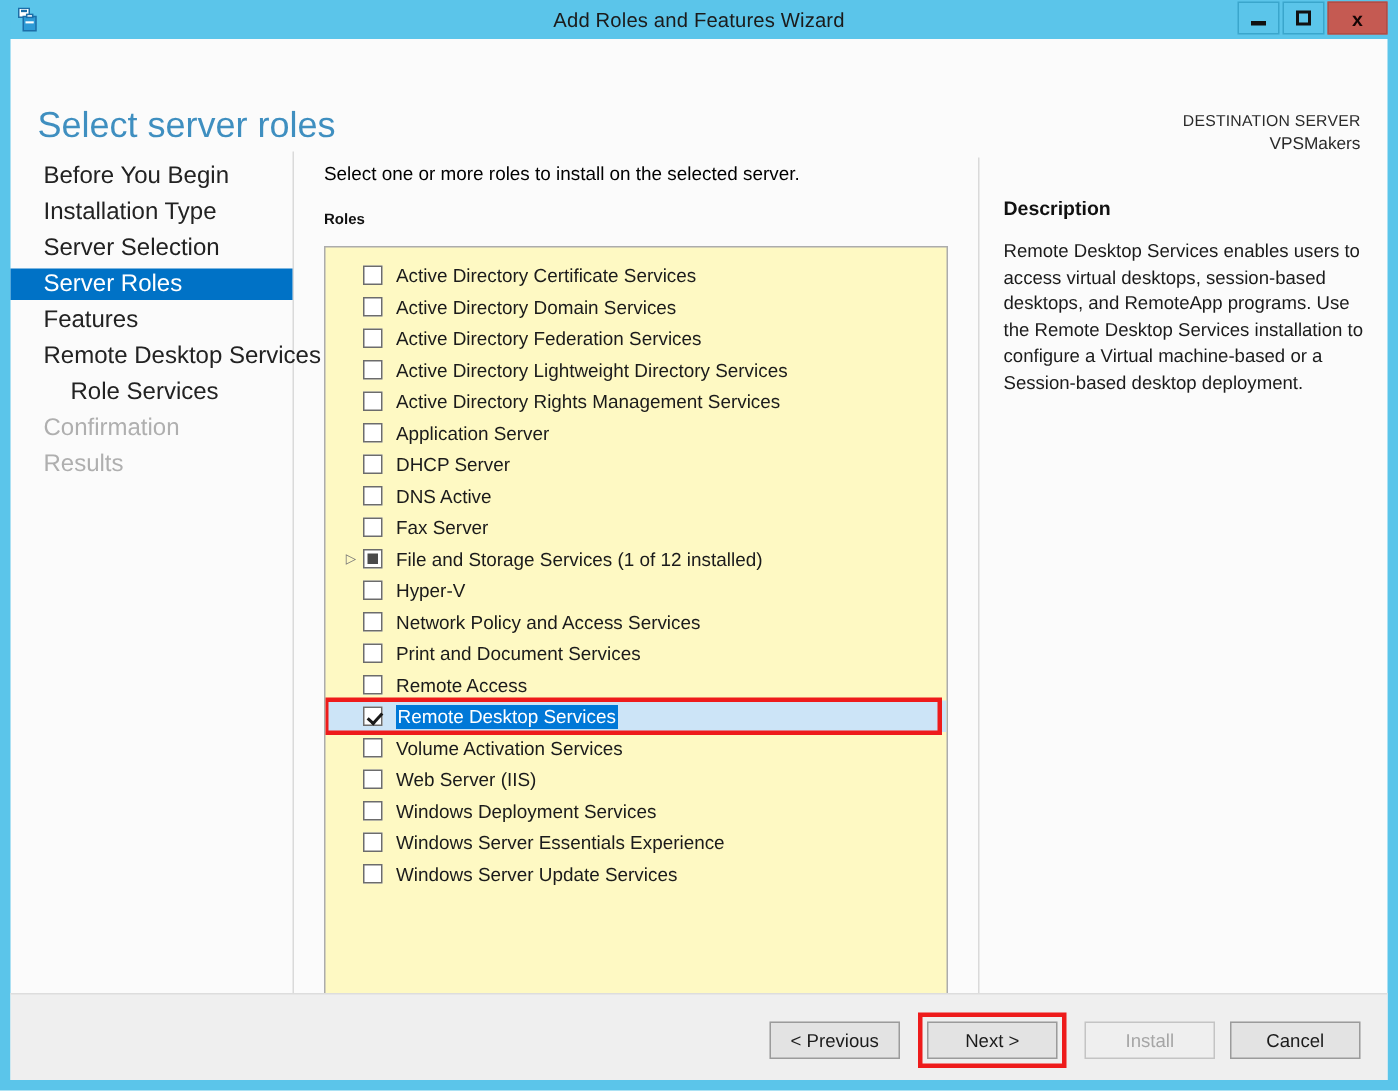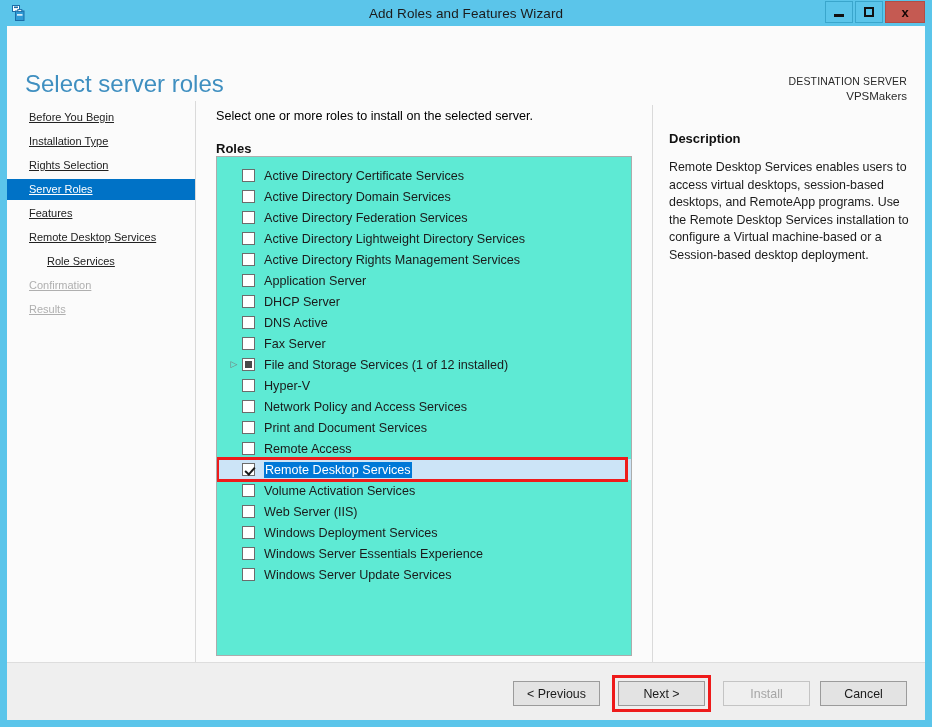--- a/index.html
+++ b/index.html
@@ -121,26 +121,25 @@
   #sidebar {
     width: 189px;
     flex: 0 0 189px;
     padding-top: 6px;
     border-right: 1px solid #DADADA;
   }
   .nav-item {
     height: 21px;
     line-height: 21px;
     padding-left: 22px;
-    font-size: 11px;
+    font-size: 16px;
     color: #222;
     cursor: default;
     white-space: nowrap;
     margin-bottom: 3px;
-    text-decoration: underline;
   }
   .nav-item.sub { padding-left: 40px; }
   .nav-item.selected {
     background: #0072C6;
     color: #ffffff;
     margin-right: 0px;
   }
   .nav-item.disabled { color: #AFAFAF; }
 
   
@@ -154,28 +153,28 @@
   #roles-col {
     width: 416px;
     flex: 0 0 416px;
   }
   #intro-text {
     font-size: 12.6px;
     color: #000000;
     margin: 4px 0 18px 0;
   }
   #roles-caption {
-    font-size: 13px;
+    font-size: 10px;
     color: #111;
     font-weight: bold;
-    margin-bottom: 0;
+    margin-bottom: 12px;
   }
   #roles-box {
     border: 1px solid #ACACAC;
-    background: #5eead4;
+    background: #fef9c3;
     height: 500px;
     padding: 8px 0 0 0;
     position: relative;
     overflow: hidden;
   }
   .role-row {
     position: relative;
     height: 21px;
     display: flex;
     align-items: center;
@@ -335,21 +334,21 @@
         <div id="dest-label">DESTINATION SERVER</div>
         <div id="dest-server">VPSMakers</div>
       </div>
     </div>
 
     <div id="body-split">
 
       <div id="sidebar">
           <div class="nav-item">Before You Begin</div>
           <div class="nav-item">Installation Type</div>
-          <div class="nav-item">Rights Selection</div>
+          <div class="nav-item">Server Selection</div>
           <div class="nav-item selected">Server Roles</div>
           <div class="nav-item">Features</div>
           <div class="nav-item">Remote Desktop Services</div>
           <div class="nav-item sub">Role Services</div>
           <div class="nav-item disabled">Confirmation</div>
           <div class="nav-item disabled">Results</div>
         </div>
 
       <div id="main">
 

